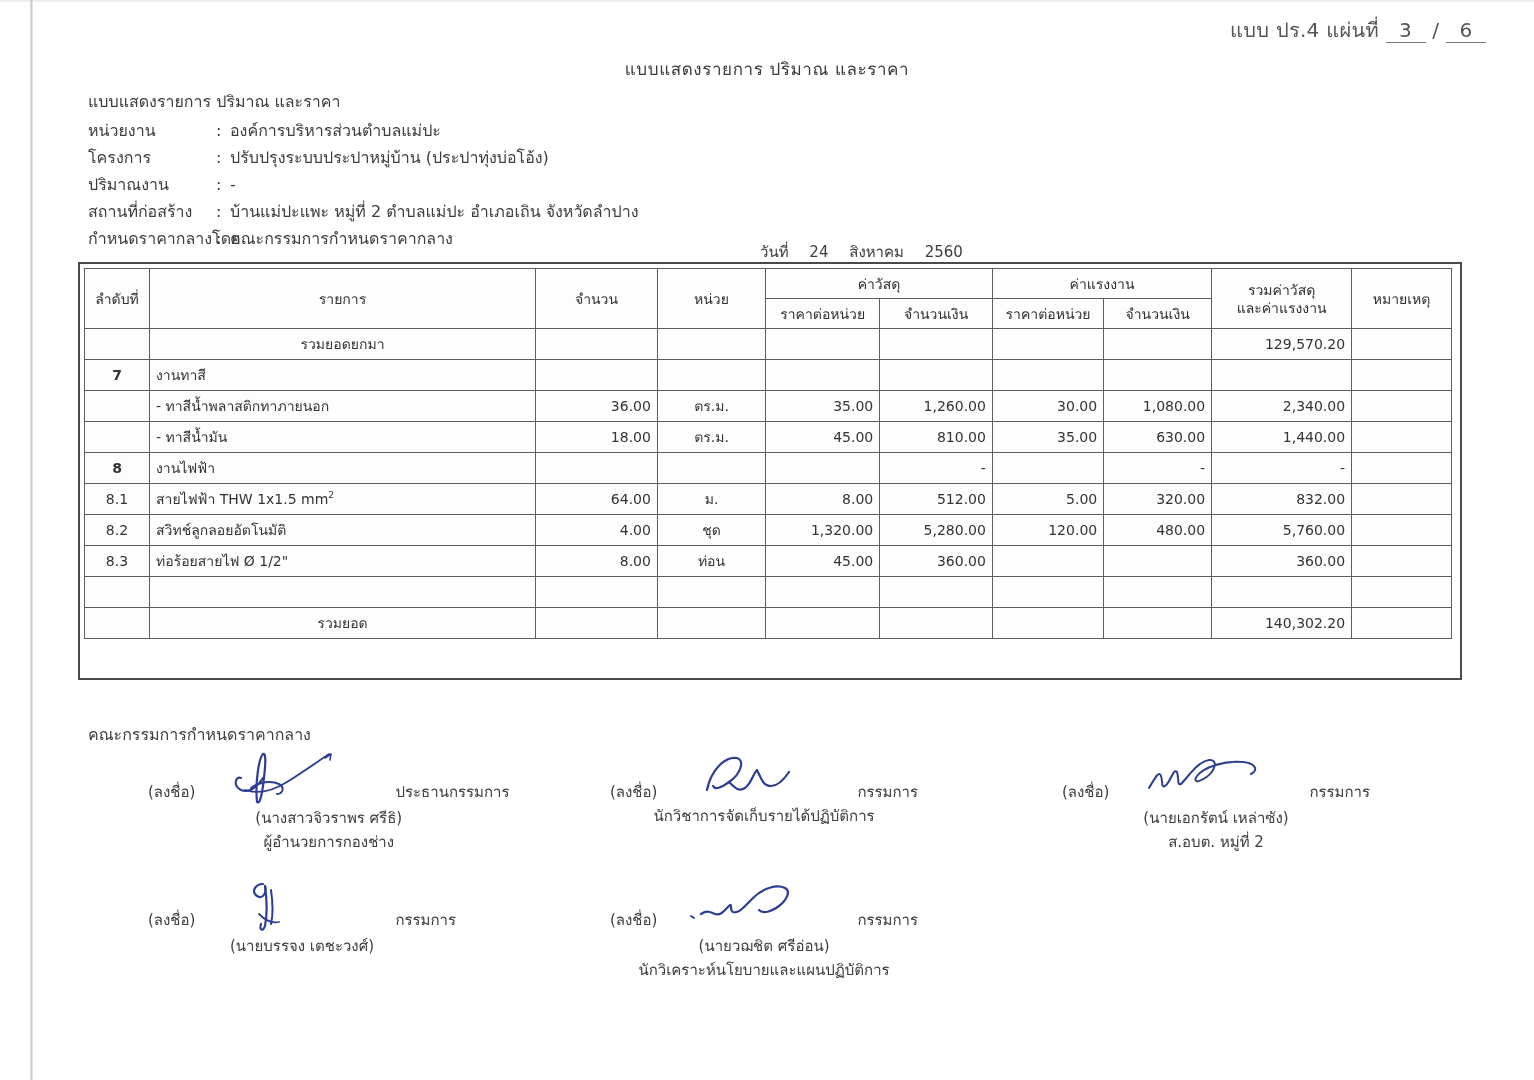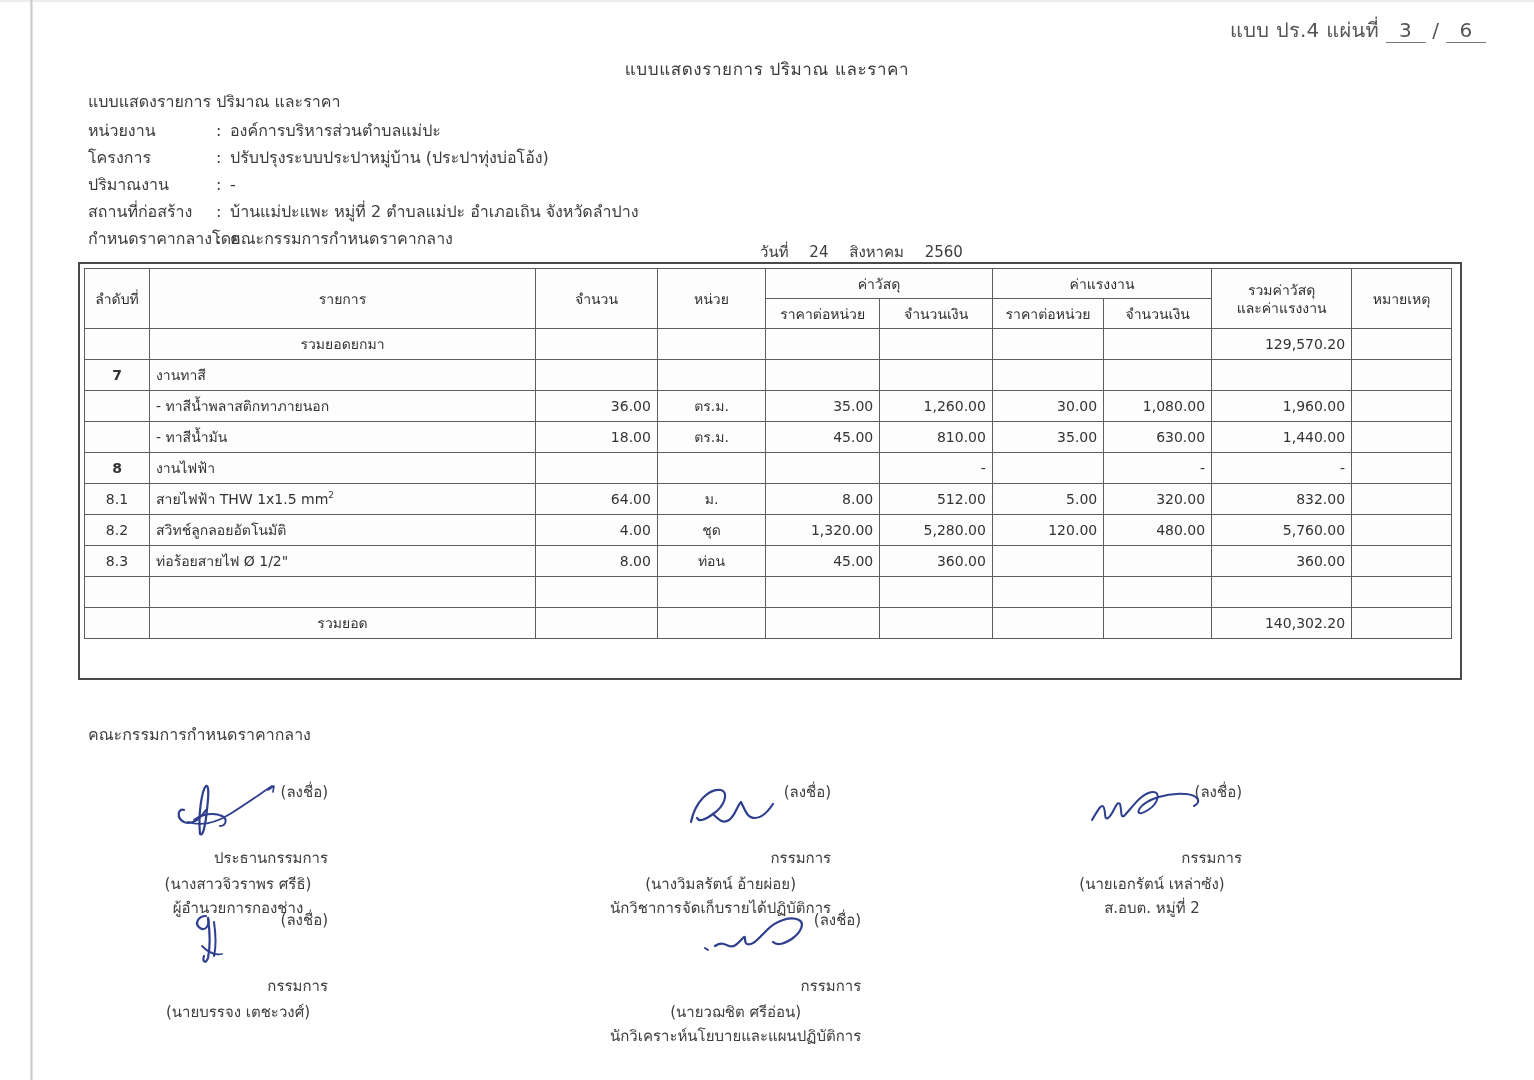--- a/index.html
+++ b/index.html
@@ -171,21 +171,20 @@
     color: #3d3d3d;
     line-height: 24px;
     white-space: nowrap;
   }
   .sig-line {
     display: flex;
     align-items: flex-end;
     justify-content: center;
     gap: 10px;
     position: relative;
-    flex-direction: column;
   }
   .sig-paren { }
   .sig-space {
     display: inline-block;
     width: 180px;
     height: 22px;
     position: relative;
   }
   .sig-role { }
   .sig-name { margin-top: 2px; }
@@ -312,21 +311,21 @@
 
       <tr>
         <td class="c-no"></td>
         <td class="c-desc sub-indent">- ทาสีน้ำพลาสติกทาภายนอก</td>
         <td class="c-qty qty-cell">36.00</td>
         <td class="c-unit">ตร.ม.</td>
         <td class="c-mu money-cell">35.00</td>
         <td class="c-mt money-cell">1,260.00</td>
         <td class="c-lu money-cell">30.00</td>
         <td class="c-lt money-cell">1,080.00</td>
-        <td class="c-sum sum-cell">1,960.00</td>
+        <td class="c-sum sum-cell">2,340.00</td>
         <td class="c-note"></td>
       </tr>
 
       <tr>
         <td class="c-no"></td>
         <td class="c-desc sub-indent">- ทาสีน้ำมัน</td>
         <td class="c-qty qty-cell">18.00</td>
         <td class="c-unit">ตร.ม.</td>
         <td class="c-mu money-cell">45.00</td>
         <td class="c-mt money-cell">810.00</td>
@@ -446,21 +445,20 @@
       <span class="sig-space">
         <span class="ink">
           <svg width="180" height="54" viewBox="0 0 180 54" aria-hidden="true">
             <path d="M40 38 C44 18, 58 4, 70 6 C78 8, 74 22, 62 30 C54 36, 48 38, 46 34" stroke-width="2.2"></path>
             <path d="M62 30 C68 36, 72 40, 78 36 C84 32, 86 22, 90 18 C94 26, 96 34, 104 34 C112 34, 118 26, 122 20" stroke-width="2.2"></path>
           </svg>
         </span>
       </span>
       <span class="sig-role">กรรมการ</span>
     </div>
-    <div class="sig-name">(นางวิมลรัตน์  อ้ายผ่อย)</div>
     <div class="sig-pos">นักวิชาการจัดเก็บรายได้ปฏิบัติการ</div>
   </div>
 
   <div class="sig-block" style="left:1062px; top:780px;">
     <div class="sig-line">
       <span class="sig-paren">(ลงชื่อ)</span>
       <span class="sig-space">
         <span class="ink">
           <svg width="180" height="54" viewBox="0 0 180 54" aria-hidden="true">
             <path d="M30 36 C36 26, 40 18, 42 24 C44 30, 42 36, 46 34 C52 30, 54 16, 58 20 C60 26, 58 34, 62 32" stroke-width="2"></path>

